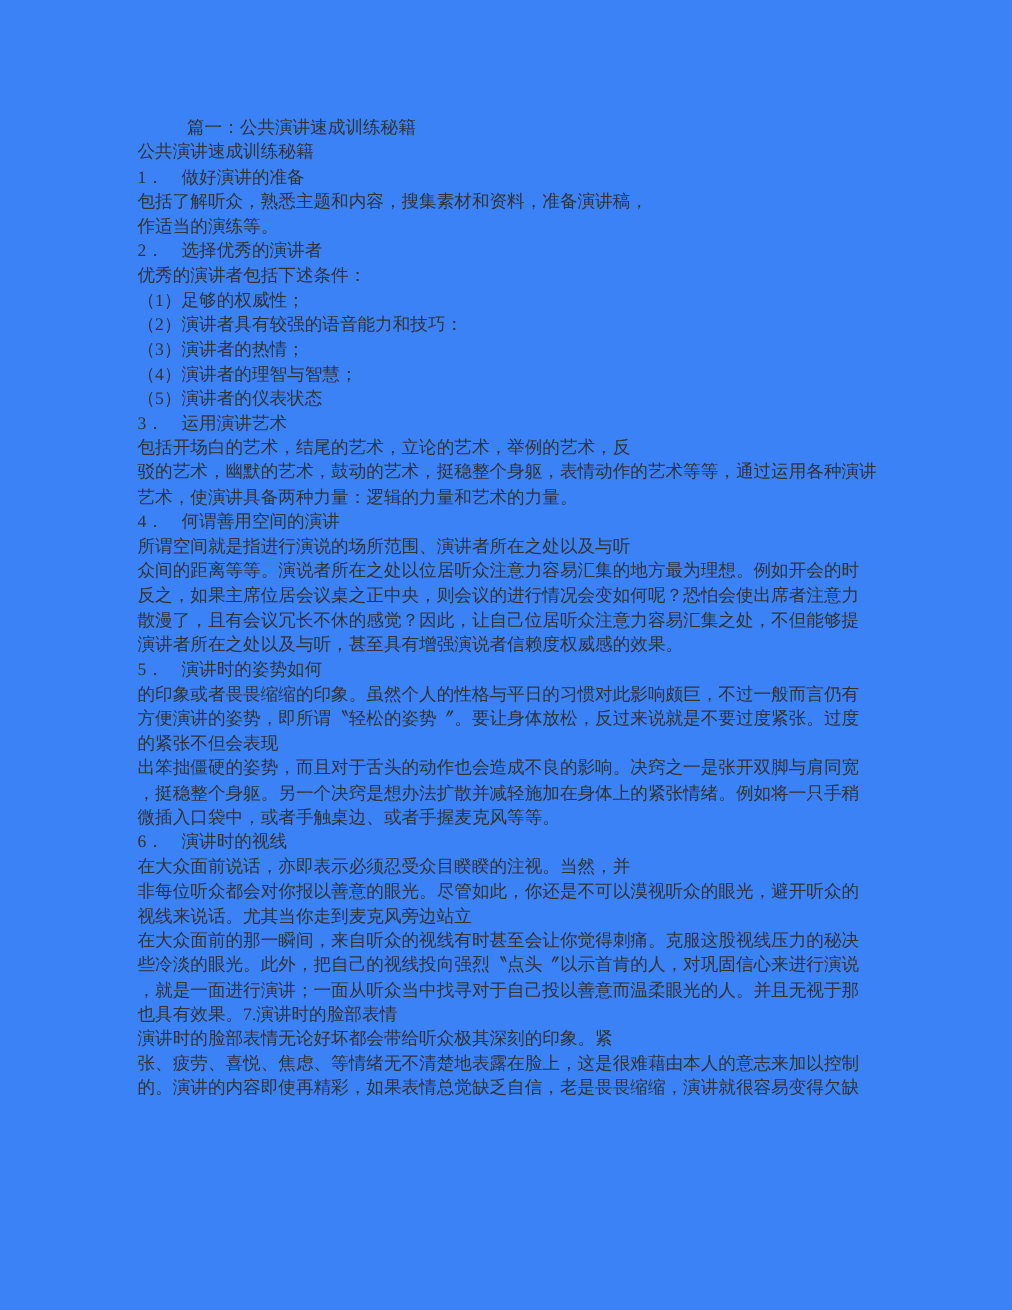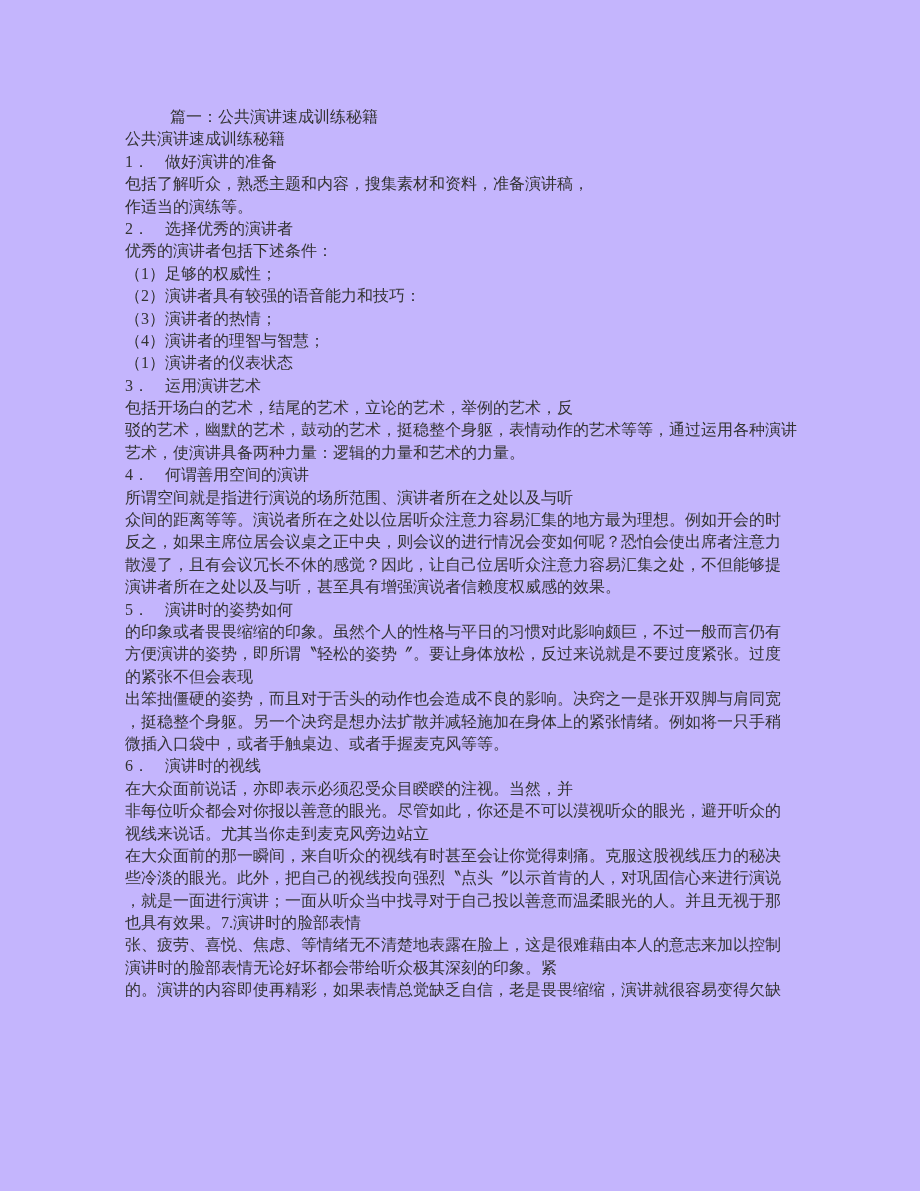--- a/index.html
+++ b/index.html
@@ -13,21 +13,21 @@
     overflow: hidden;
     position: relative;
     font-family: "Liberation Serif", "DejaVu Serif", serif;
   }
   .document-page {
     position: absolute;
     left: 0;
     top: 0;
     width: 920px;
     height: 1191px;
-    background: #c4b5fd;
+    background: #3b82f6;
   }
   .text-block {
     position: absolute;
     left: 125px;
     top: 106px;
     width: 700px;
   }
   .line {
     height: 22.4px;
     line-height: 22.4px;
@@ -49,21 +49,21 @@
     <div class="line">公共演讲速成训练秘籍</div>
     <div class="line">1．　做好演讲的准备</div>
     <div class="line">包括了解听众，熟悉主题和内容，搜集素材和资料，准备演讲稿，</div>
     <div class="line">作适当的演练等。</div>
     <div class="line">2．　选择优秀的演讲者</div>
     <div class="line">优秀的演讲者包括下述条件：</div>
     <div class="line">（1）足够的权威性；</div>
     <div class="line">（2）演讲者具有较强的语音能力和技巧：</div>
     <div class="line">（3）演讲者的热情；</div>
     <div class="line">（4）演讲者的理智与智慧；</div>
-    <div class="line">（1）演讲者的仪表状态</div>
+    <div class="line">（5）演讲者的仪表状态</div>
     <div class="line">3．　运用演讲艺术</div>
     <div class="line">包括开场白的艺术，结尾的艺术，立论的艺术，举例的艺术，反</div>
     <div class="line">驳的艺术，幽默的艺术，鼓动的艺术，挺稳整个身躯，表情动作的艺术等等，通过运用各种演讲</div>
     <div class="line">艺术，使演讲具备两种力量：逻辑的力量和艺术的力量。</div>
     <div class="line">4．　何谓善用空间的演讲</div>
     <div class="line">所谓空间就是指进行演说的场所范围、演讲者所在之处以及与听</div>
     <div class="line">众间的距离等等。演说者所在之处以位居听众注意力容易汇集的地方最为理想。例如开会的时</div>
     <div class="line">反之，如果主席位居会议桌之正中央，则会议的进行情况会变如何呢？恐怕会使出席者注意力</div>
     <div class="line">散漫了，且有会议冗长不休的感觉？因此，让自己位居听众注意力容易汇集之处，不但能够提</div>
     <div class="line">演讲者所在之处以及与听，甚至具有增强演说者信赖度权威感的效果。</div>
@@ -75,17 +75,17 @@
     <div class="line">，挺稳整个身躯。另一个决窍是想办法扩散并减轻施加在身体上的紧张情绪。例如将一只手稍</div>
     <div class="line">微插入口袋中，或者手触桌边、或者手握麦克风等等。</div>
     <div class="line">6．　演讲时的视线</div>
     <div class="line">在大众面前说话，亦即表示必须忍受众目睽睽的注视。当然，并</div>
     <div class="line">非每位听众都会对你报以善意的眼光。尽管如此，你还是不可以漠视听众的眼光，避开听众的</div>
     <div class="line">视线来说话。尤其当你走到麦克风旁边站立</div>
     <div class="line">在大众面前的那一瞬间，来自听众的视线有时甚至会让你觉得刺痛。克服这股视线压力的秘决</div>
     <div class="line">些冷淡的眼光。此外，把自己的视线投向强烈〝点头〞以示首肯的人，对巩固信心来进行演说</div>
     <div class="line">，就是一面进行演讲；一面从听众当中找寻对于自己投以善意而温柔眼光的人。并且无视于那</div>
     <div class="line">也具有效果。7.演讲时的脸部表情</div>
+    <div class="line">演讲时的脸部表情无论好坏都会带给听众极其深刻的印象。紧</div>
     <div class="line">张、疲劳、喜悦、焦虑、等情绪无不清楚地表露在脸上，这是很难藉由本人的意志来加以控制</div>
-    <div class="line">演讲时的脸部表情无论好坏都会带给听众极其深刻的印象。紧</div>
     <div class="line">的。演讲的内容即使再精彩，如果表情总觉缺乏自信，老是畏畏缩缩，演讲就很容易变得欠缺</div>
   </div>
 </div>
 
 </body></html>

